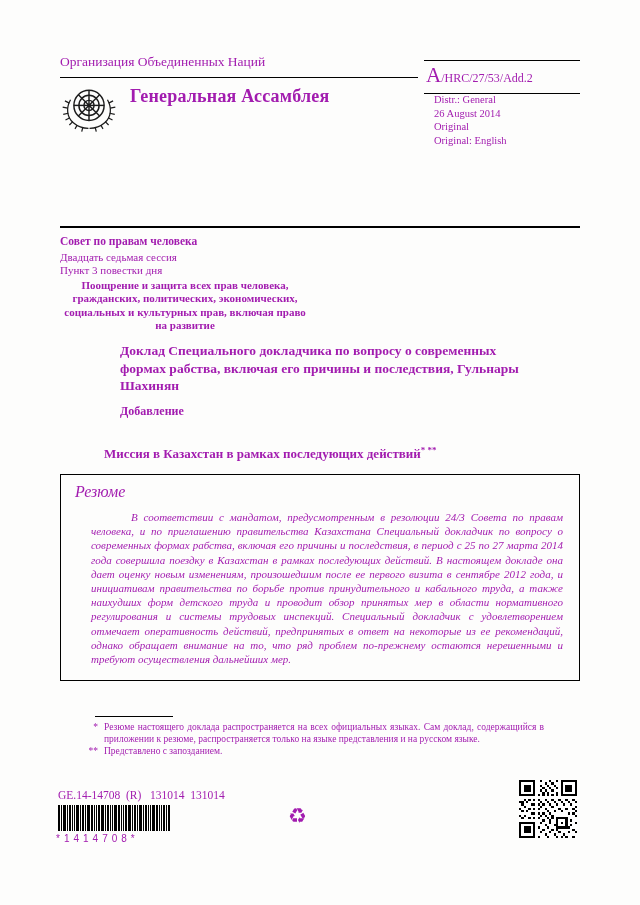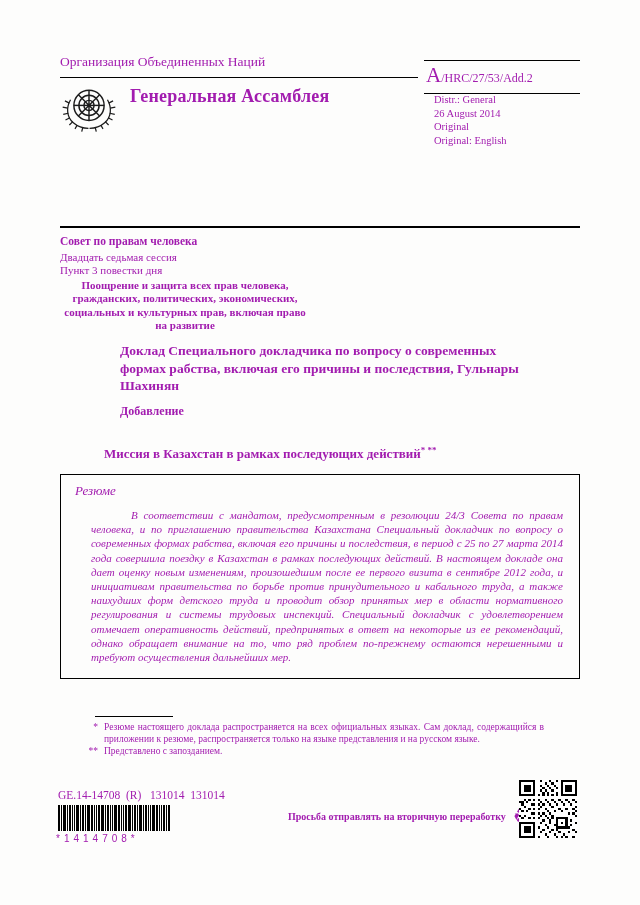--- a/index.html
+++ b/index.html
@@ -70,21 +70,21 @@
   }
   .report-mission sup { font-size: 9px; font-weight: bold; }
 
   
   .summary-box {
     position: absolute; left: 60px; top: 474px; width: 520px;
     border: 1px solid #000;
     padding: 8px 16px 14px 14px;
     background: #fdfdfc;
   }
-  .summary-heading { font-style: italic; font-size: 13px; margin-bottom: 9px; }
+  .summary-heading { font-style: italic; font-size: 16px; margin-bottom: 9px; }
   .summary-body {
     margin-left: 16px;
     font-size: 11px; line-height: 14.2px;
     text-align: justify; text-indent: 40px; font-style: italic;
   }
 
   
   .footnote-rule {
     position: absolute; left: 95px; top: 716px; width: 78px;
     border-top: 1px solid #000;
@@ -189,21 +189,20 @@
   <div class="ge-number">GE.14-14708  (R)   131014  131014</div>
 
   <div class="barcode">
     <svg viewBox="0 0 112 26" width="112" height="26" preserveAspectRatio="none">
       <path fill="#000" d="M0 0h2v26H0z M3 0h1v26H3z M5 0h3v26H5z M9 0h1v26H9z M11 0h2v26h-2z M14 0h1v26h-1z M16 0h1v26h-1z M18 0h3v26h-3z M22 0h1v26h-1z M24 0h2v26h-2z M27 0h1v26h-1z M29 0h3v26h-3z M33 0h2v26h-2z M36 0h1v26h-1z M38 0h1v26h-1z M40 0h2v26h-2z M43 0h3v26h-3z M47 0h1v26h-1z M49 0h2v26h-2z M52 0h1v26h-1z M54 0h1v26h-1z M56 0h3v26h-3z M60 0h2v26h-2z M63 0h1v26h-1z M65 0h1v26h-1z M67 0h2v26h-2z M70 0h3v26h-3z M74 0h1v26h-1z M76 0h2v26h-2z M79 0h1v26h-1z M81 0h3v26h-3z M85 0h1v26h-1z M87 0h2v26h-2z M90 0h1v26h-1z M92 0h1v26h-1z M94 0h3v26h-3z M98 0h2v26h-2z M101 0h1v26h-1z M103 0h1v26h-1z M105 0h2v26h-2z M108 0h1v26h-1z M110 0h2v26h-2z"></path>
     </svg>
   </div>
   <div class="barcode-label">*1414708*</div>
 
   <div class="recycle-line">
-    <span>Просьба отправлять на вторичную переработку</span>
     <span class="recycle-glyph">♻</span>
   </div>
 
   <div class="qr-code">
     <svg viewBox="0 0 25 25" width="58" height="58" shape-rendering="crispEdges">
       <rect x="0" y="0" width="25" height="25" fill="#fff"></rect>
 
       <rect x="0" y="0" width="7" height="7" fill="#000"></rect>
         <rect x="1" y="1" width="5" height="5" fill="#fff"></rect>
         <rect x="2" y="2" width="3" height="3" fill="#000"></rect>

